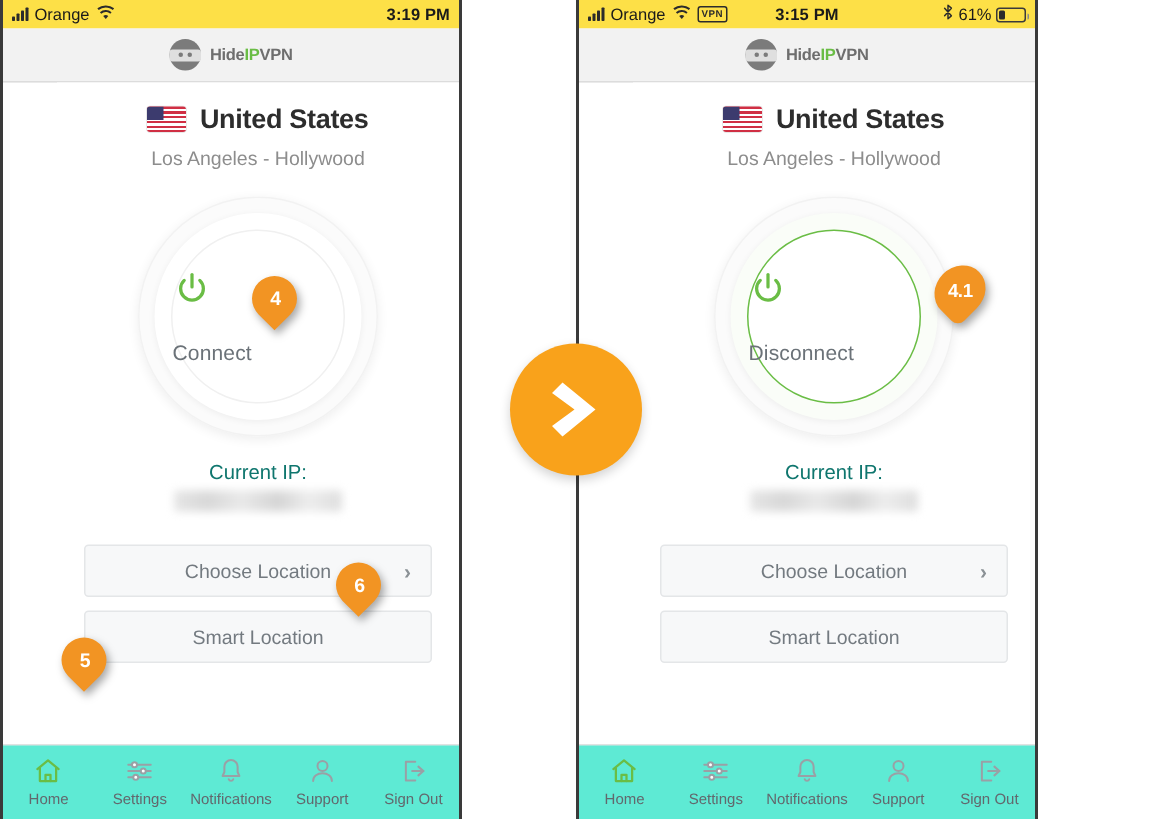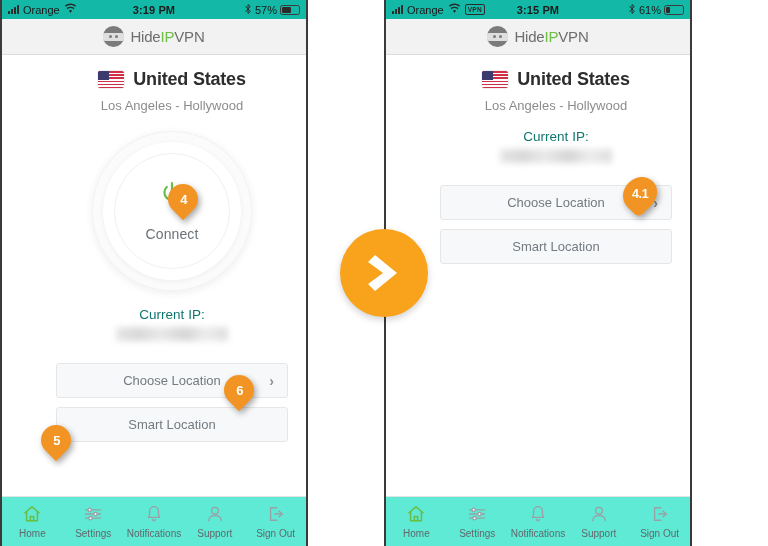--- a/index.html
+++ b/index.html
@@ -31,21 +31,21 @@
     border-left: 2px solid #3a3a3a;
     border-right: 2px solid #3a3a3a;
     display: flex;
     flex-direction: column;
     overflow: hidden;
   }
 
   
   .statusbar {
     height: 19px;
-    background: #14b8a6;
+    background: #fde047;
     display: flex;
     align-items: center;
     padding: 0 6px;
     font-size: 11px;
     color: #1a1a1a;
     font-weight: 500;
     flex: 0 0 auto;
   }
   .sb-left { display: flex; align-items: center; gap: 4px; flex: 1; }
   .sb-center { flex: 0 0 auto; font-weight: 600; letter-spacing: .1px; }
@@ -107,21 +107,21 @@
     position: relative;
     display: flex; align-items: center; justify-content: center;
   }
   .logo-mark .band {
     width: 21px; height: 8px;
     background: #dfdfdf;
     border-radius: 2px;
     display: flex; align-items: center; justify-content: center; gap: 3px;
   }
   .logo-mark .band s { width: 3px; height: 3px; background: #7b7b7b; border-radius: 50%; display:block; }
-  .logo-text { font-size: 15px; font-weight: 400; color: #6e6e6e; letter-spacing: -.2px; }
+  .logo-text { font-size: 11px; font-weight: 700; color: #6e6e6e; letter-spacing: -.2px; }
   .logo-text .ip { color: #6abd45; }
 
   
   .content {
     flex: 1 1 auto;
     display: flex;
     flex-direction: column;
     align-items: center;
     background: #ffffff;
     position: relative;
@@ -172,21 +172,20 @@
     box-shadow: 0 1px 5px rgba(0,0,0,.06);
   }
   .dial-inner {
     position: absolute;
     inset: 22px;
     border-radius: 50%;
     background: #ffffff;
     border: 1.5px solid #f0f0f0;
     display: flex;
     flex-direction: column;
-    align-items: center;
     justify-content: center;
     gap: 16px;
   }
   .phone.connected .dial-inner { border-color: #6abd45; }
   .phone.connected .dial-mid { background: #fafdf8; }
 
   .power-ico { width: 26px; height: 26px; }
   .dial-label { font-size: 14px; color: #6b7278; letter-spacing: .1px; }
 
   
@@ -308,29 +307,20 @@
             </span>
       <span class="carrier">Orange</span>
       <span><svg width="13" height="11" viewBox="0 0 16 12" fill="#2b2b2b">
                 <path d="M8 11.2 5.9 8.7a3.3 3.3 0 0 1 4.2 0z"></path>
                 <path d="M8 5.4c1.4 0 2.7.5 3.7 1.4l1.1-1.3A7.1 7.1 0 0 0 8 3.7a7.1 7.1 0 0 0-4.8 1.8l1.1 1.3A5.5 5.5 0 0 1 8 5.4z"></path>
                 <path d="M8 1.6c2.2 0 4.2.8 5.8 2.1l1.1-1.3A10.8 10.8 0 0 0 8 0 10.8 10.8 0 0 0 1.1 2.4l1.1 1.3A8.9 8.9 0 0 1 8 1.6z"></path>
               </svg></span>
 
     </div>
     <div class="sb-center">3:19 PM</div>
-    <div class="sb-right">
-      <span><svg width="8" height="12" viewBox="0 0 10 16" fill="none" stroke="#2b2b2b" stroke-width="1.3" stroke-linejoin="round" stroke-linecap="round">
-                <path d="M2 4.6 8 11.4 5 14V2l3 2.6L2 11.4"></path>
-              </svg></span>
-      <span class="batt-pct">57%</span>
-      <span class="batt">
-              <b style="width:57%"></b>
-            </span>
-    </div>
   </div>
 
     <div class="appbar">
       <span class="logo-mark">
         <span class="band">
               <s></s>
               <s></s>
             </span>
       </span>
       <span class="logo-text">Hide<span class="ip">IP</span>VPN</span>
@@ -465,20 +455,31 @@
       <span class="logo-text">Hide<span class="ip">IP</span>VPN</span>
     </div>
 
     <div class="content">
       <div class="country-row">
         <span class="flag"></span>
         <span class="country-name">United States</span>
       </div>
       <div class="city">Los Angeles - Hollywood</div>
 
+      <div class="dial-wrap">
+        <div class="dial-outer"></div>
+        <div class="dial-mid"></div>
+        <div class="dial-inner">
+          <span><svg class="power-ico" viewBox="0 0 24 24" fill="none" stroke="#6abd45" stroke-width="2" stroke-linecap="round">
+                  <path d="M7.2 6.4a7 7 0 1 0 9.6 0"></path>
+                  <path d="M12 2.8v7.6"></path>
+                </svg></span>
+          <span class="dial-label">Disconnect</span>
+        </div>
+      </div>
 
       <div class="ip-block">
         <div class="ip-label">Current IP:</div>
         <div class="ip-value"></div>
       </div>
 
       <div class="actions">
 
     <div class="loc-btn">
       <span>Choose Location</span>

